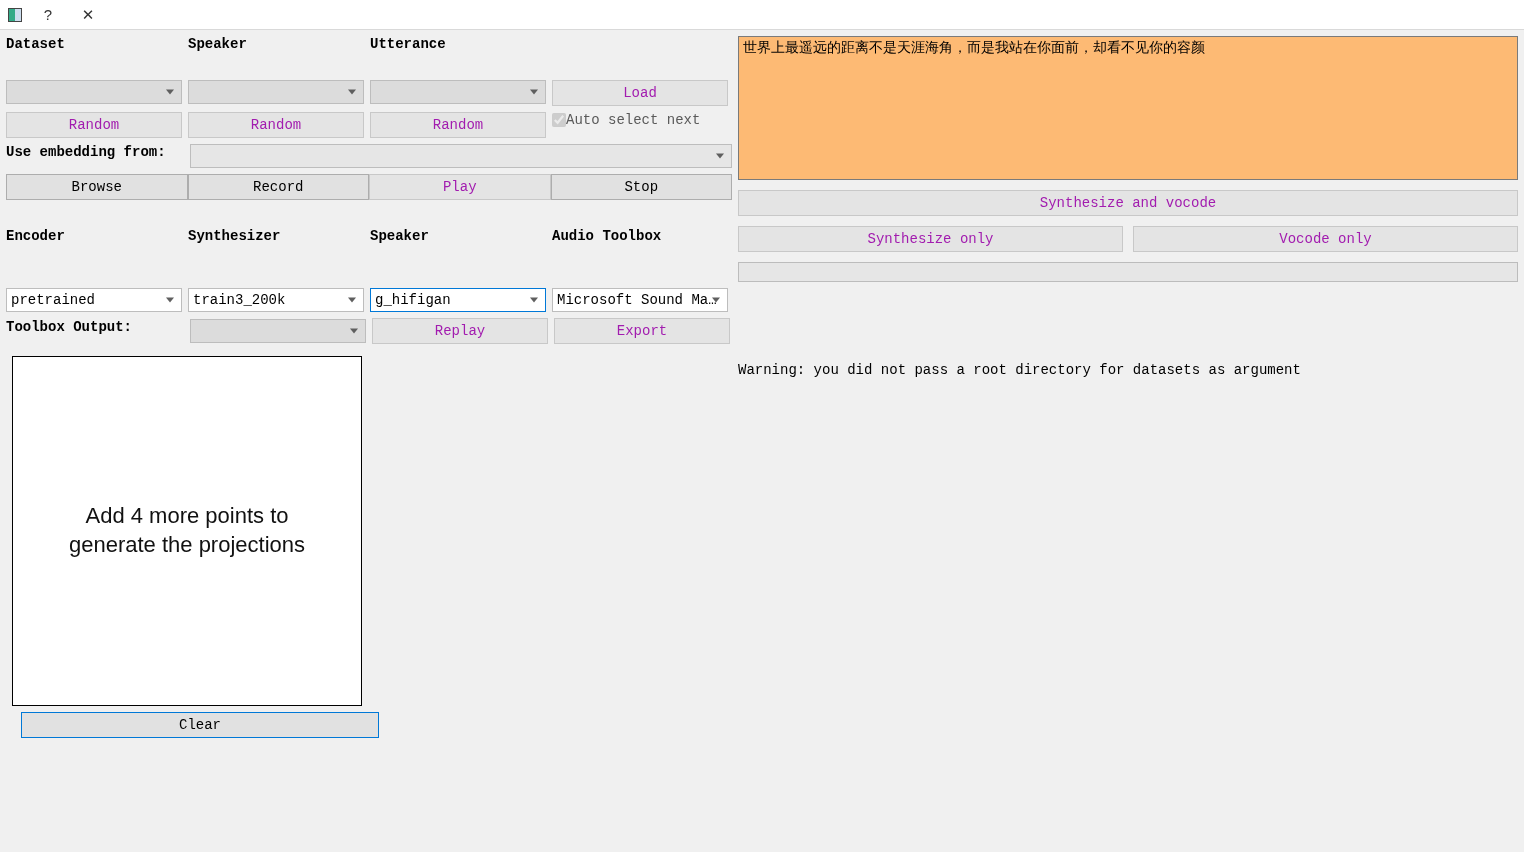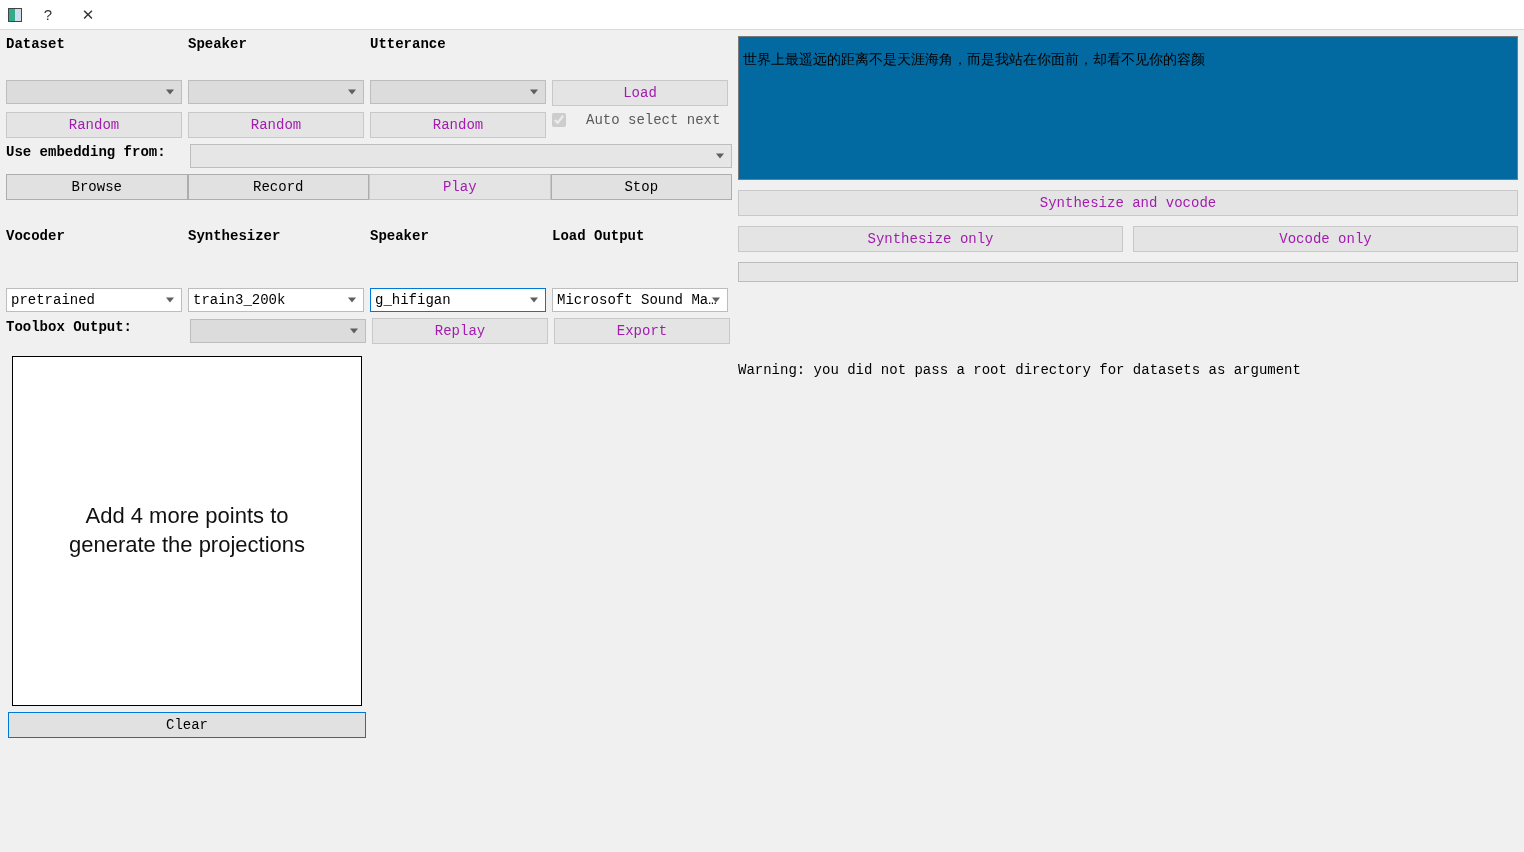--- a/index.html
+++ b/index.html
@@ -86,32 +86,32 @@
       width: 100%;
       cursor: pointer;
     }
     button.btn.disabled {
       color: #a21caf; background: #e4e4e4;
       border-color: #c8c8c8; cursor: default;
     }
     button.btn.wide { width: 100%; }
     button.btn.blue-focus { border: 1px solid #0078d7; outline: 1px solid #0078d7; outline-offset: -1px; }
     .checkbox-line {
-      display: flex; align-items: center; gap: 20px;
+      display: flex; align-items: center; gap: 0;
       font-family: "SimSun","Courier New", monospace;
       font-size: 14px; color: #5a5a5a;
     }
     .checkbox-line input[type="checkbox"] { width: 14px; height: 14px; }
     .checkbox-line.enabled { color: #000; }
     textarea.big-input {
       width: 100%; height: 144px;
       border: 1px solid #7a7a7a;
       font-family: "Microsoft YaHei","SimSun", sans-serif;
-      font-size: 14px; padding: 14px 4px;
-      resize: none; background: #0369a1;
+      font-size: 14px; padding: 2px 4px;
+      resize: none; background: #fdba74;
     }
     .right-btn-row { display: flex; gap: 10px; }
     .right-btn-row .btn { flex: 1; }
     .seed-row { display: flex; align-items: center; gap: 10px; }
     .seed-row .seg { display: flex; align-items: center; gap: 6px; }
     .seed-input {
       width: 72px; height: 22px; border: 1px solid #adadad;
       background: #fff; color: #8a8a8a; padding: 0 4px;
       font-family: "SimSun","Courier New", monospace; font-size: 13px;
     }
@@ -124,21 +124,21 @@
       font-size: 14px; color: #000;
     }
     .plot-box {
       width: 350px; height: 350px;
       background: #fff; border: 1px solid #000;
       margin: 6px 0 6px 6px;
       display: flex; align-items: center; justify-content: center;
       text-align: center;
     }
     .plot-text { font-size: 22px; color: #111; line-height: 1.3; padding: 0 30px; }
-    .clear-wrap { width: 358px; margin-left: 2px; }
+    .clear-wrap { width: 358px; margin-left: 15px; }
     .model-row .col { width: 176px; }
     .grid-4 { display: flex; gap: 0; }
     .grid-4 > * { flex: 1; }
     .nowrap { white-space: nowrap; overflow: hidden; text-overflow: ellipsis; }
   </style>
 </head>
 <body>
 
 <div class="titlebar">
   <div class="app-icon"></div>
@@ -206,30 +206,30 @@
       <button class="btn">Browse</button>
       <button class="btn">Record</button>
       <button class="btn disabled">Play</button>
       <button class="btn">Stop</button>
     </div>
 
     <div style="height:22px;"></div>
 
     <div class="row">
       <div class="col">
-          <div class="label-heading">Vocoder</div>
+          <div class="label-heading">Encoder</div>
         </div>
       <div class="col">
           <div class="label-heading">Synthesizer</div>
         </div>
       <div class="col">
           <div class="label-heading">Speaker</div>
         </div>
       <div class="col">
-          <div class="label-heading">Load Output</div>
+          <div class="label-heading">Audio Toolbox</div>
         </div>
     </div>
 
     <div style="height:30px;"></div>
 
     <div class="row model-row">
       <div class="col">
           <div class="combo-wrap white"><input class="combo" readonly="" value="pretrained" style=""></div>
         </div>
       <div class="col">

